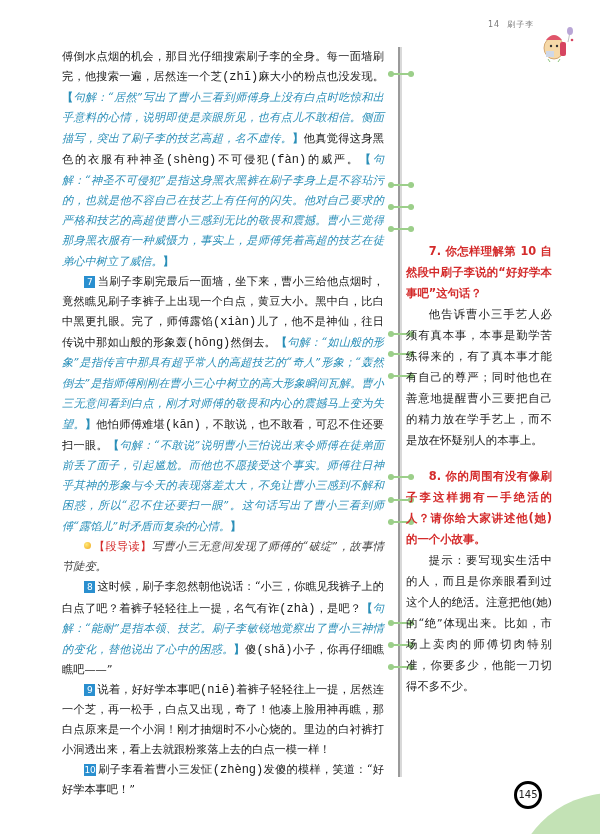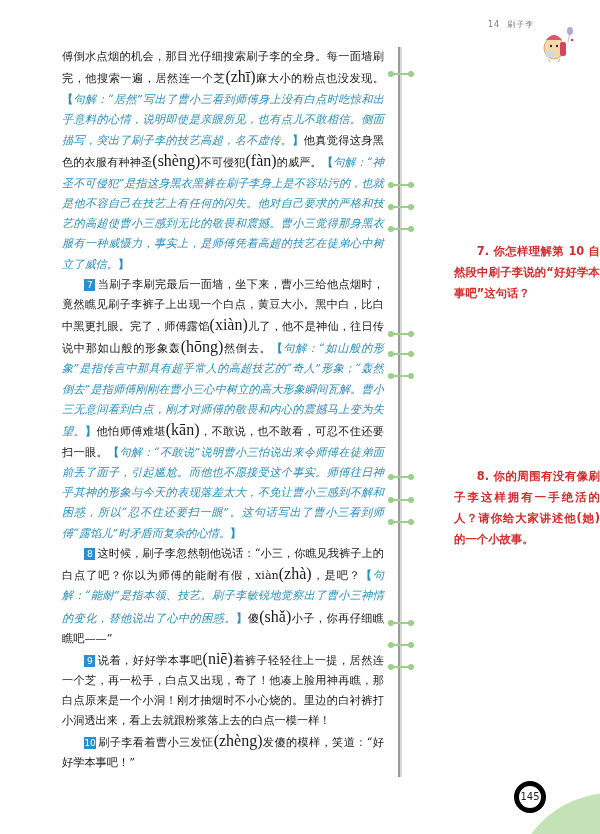--- a/index.html
+++ b/index.html
@@ -33,50 +33,50 @@
       display: inline-block; width: 7px; height: 7px; border-radius: 50%;
       background: radial-gradient(circle at 35% 35%, #ffe97a, #f0a81c);
       margin-right: 2px; vertical-align: 1px;
     }
     .pnum {
       display: inline-block; min-width: 11px; height: 12px; line-height: 12px;
       background: #2a8fcf; color: #fff; font-family: "DejaVu Sans", sans-serif;
       font-size: 9px; text-align: center; margin-right: 2px; vertical-align: 0px;
       text-indent: 0;
     }
-    .pinyin { font-family: Liberation Serif, serif; font-size: 16px; }
+    .pinyin { font-family: Liberation Mono, monospace; font-size: 12px; }
 
     .divider {
       position: absolute; top: 47px; left: 398px; width: 2px; height: 730px;
       background: #9a9a9a;
       box-shadow: 2px 0 0 #d9d9d9;
     }
     .connector {
       position: absolute; left: 388px; width: 26px; height: 2px; background: #9ccf8a;
     }
     .connector::before, .connector::after {
       content: ""; position: absolute; top: -2px; width: 6px; height: 6px;
       border-radius: 50%; background: #9ccf8a;
     }
     .connector::before { left: 0; }
     .connector::after { right: 0; }
 
     .side {
       position: absolute; left: 406px; width: 146px;
-      font-size: 11.4px; line-height: 21px; text-align: justify; margin-left: 48px;
+      font-size: 11.4px; line-height: 21px; text-align: justify;
     }
     .side .q {
       color: #d42b2b; font-family: "DejaVu Sans", sans-serif; font-weight: bold;
       font-size: 11.4px; text-indent: 2em; margin: 0;
     }
     .side .a { margin: 0; text-indent: 2em; color: #222; }
 
     .page-num {
       position: absolute; top: 781px; left: 514px; width: 22px; height: 22px;
-      border: 5px solid #000000; border-radius: 50%; background: #fff;
+      border: 3px solid #000000; border-radius: 50%; background: #fff;
       font-family: "DejaVu Sans", sans-serif; font-size: 10px; line-height: 22px;
       text-align: center; color: #222; z-index: 2;
     }
     .corner-blob {
       position: absolute; top: 793px; left: 512px; width: 200px; height: 200px;
       border-radius: 50%; background: #c3e2b5;
     }
   </style>
 </head>
 <body>
@@ -102,23 +102,26 @@
 <div class="main">
   <p>
     <span>傅倒水点烟的机会，那目光仔细搜索刷子李的全身。每一面墙刷完，他搜索一遍，居然连一个芝</span><span class="pinyin">(zhī)</span><span>麻大小的粉点也没发现。</span><span class="bracket">【</span><span class="note">句解：“居然”写出了曹小三看到师傅身上没有白点时吃惊和出乎意料的心情，说明即使是亲眼所见，也有点儿不敢相信。侧面描写，突出了刷子李的技艺高超，名不虚传。</span><span class="bracket">】</span><span>他真觉得这身黑色的衣服有种神圣</span><span class="pinyin">(shèng)</span><span>不可侵犯</span><span class="pinyin">(fàn)</span><span>的威严。</span><span class="bracket">【</span><span class="note">句解：“神圣不可侵犯”是指这身黑衣黑裤在刷子李身上是不容玷污的，也就是他不容自己在技艺上有任何的闪失。他对自己要求的严格和技艺的高超使曹小三感到无比的敬畏和震撼。曹小三觉得那身黑衣服有一种威慑力，事实上，是师傅凭着高超的技艺在徒弟心中树立了威信。</span><span class="bracket">】</span>
   </p>
 
 
   <p class="indent">
     <span class="pnum">7</span><span>当刷子李刷完最后一面墙，坐下来，曹小三给他点烟时，竟然瞧见刷子李裤子上出现一个白点，黄豆大小。黑中白，比白中黑更扎眼。完了，师傅露馅</span><span class="pinyin">(xiàn)</span><span>儿了，他不是神仙，往日传说中那如山般的形象轰</span><span class="pinyin">(hōng)</span><span>然倒去。</span><span class="bracket">【</span><span class="note">句解：“如山般的形象”是指传言中那具有超乎常人的高超技艺的“奇人”形象；“轰然倒去”是指师傅刚刚在曹小三心中树立的高大形象瞬间瓦解。曹小三无意间看到白点，刚才对师傅的敬畏和内心的震撼马上变为失望。</span><span class="bracket">】</span><span>他怕师傅难堪</span><span class="pinyin">(kān)</span><span>，不敢说，也不敢看，可忍不住还要扫一眼。</span><span class="bracket">【</span><span class="note">句解：“不敢说”说明曹小三怕说出来令师傅在徒弟面前丢了面子，引起尴尬。而他也不愿接受这个事实。师傅往日神乎其神的形象与今天的表现落差太大，不免让曹小三感到不解和困惑，所以“忍不住还要扫一眼”。这句话写出了曹小三看到师傅“露馅儿”时矛盾而复杂的心情。</span><span class="bracket">】</span>
   </p>
 
+  <p class="indent">
+    <span class="dot"></span><span class="guide-label">【段导读】</span><span class="guide-text">写曹小三无意间发现了师傅的“破绽”，故事情节陡变。</span>
+  </p>
 
   <p class="indent">
-    <span class="pnum">8</span><span>这时候，刷子李忽然朝他说话：“小三，你瞧见我裤子上的白点了吧？你以为师傅的能耐有假，xiàn</span><span class="pinyin">(zhà)</span><span>，是吧？</span><span class="bracket">【</span><span class="note">句解：“能耐”是指本领、技艺。刷子李敏锐地觉察出了曹小三神情的变化，替他说出了心中的困惑。</span><span class="bracket">】</span><span>傻</span><span class="pinyin">(shǎ)</span><span>小子，你再仔细瞧瞧吧——”</span>
+    <span class="pnum">8</span><span>这时候，刷子李忽然朝他说话：“小三，你瞧见我裤子上的白点了吧？着裤子轻轻往上一提，名气有诈</span><span class="pinyin">(zhà)</span><span>，是吧？</span><span class="bracket">【</span><span class="note">句解：“能耐”是指本领、技艺。刷子李敏锐地觉察出了曹小三神情的变化，替他说出了心中的困惑。</span><span class="bracket">】</span><span>傻</span><span class="pinyin">(shǎ)</span><span>小子，你再仔细瞧瞧吧——”</span>
   </p>
 
   <p class="indent">
     <span class="pnum">9</span><span>说着，好好学本事吧</span><span class="pinyin">(niē)</span><span>着裤子轻轻往上一提，居然连一个芝，再一松手，白点又出现，奇了！他凑上脸用神再瞧，那白点原来是一个小洞！刚才抽烟时不小心烧的。里边的白衬裤打小洞透出来，看上去就跟粉浆落上去的白点一模一样！</span>
   </p>
 
 
   <p class="indent">
     <span class="pnum">10</span><span>刷子李看着曹小三发怔</span><span class="pinyin">(zhèng)</span><span>发傻的模样，笑道：“好好学本事吧！”</span>
   </p>
@@ -135,20 +138,22 @@
 <div class="connector" style="top:375px"></div>
 <div class="connector" style="top:476px"></div>
 <div class="connector" style="top:499px"></div>
 <div class="connector" style="top:521px"></div>
 <div class="connector" style="top:622px"></div>
 <div class="connector" style="top:644px"></div>
 <div class="connector" style="top:666px"></div>
 
 <div class="side" style="top:241px">
   <p class="q">7. 你怎样理解第 10 自然段中刷子李说的“好好学本事吧”这句话？</p>
+  <p class="a">他告诉曹小三手艺人必须有真本事，本事是勤学苦练得来的，有了真本事才能有自己的尊严；同时他也在善意地提醒曹小三要把自己的精力放在学手艺上，而不是放在怀疑别人的本事上。</p>
 </div>
 
 <div class="side" style="top:466px">
   <p class="q">8. 你的周围有没有像刷子李这样拥有一手绝活的人？请你给大家讲述他(她)的一个小故事。</p>
+  <p class="a">提示：要写现实生活中的人，而且是你亲眼看到过这个人的绝活。注意把他(她)的“绝”体现出来。比如，市场上卖肉的师傅切肉特别准，你要多少，他能一刀切得不多不少。</p>
 </div>
 
 <div class="corner-blob"></div>
 <div class="page-num">145</div>
 
 </body></html>

